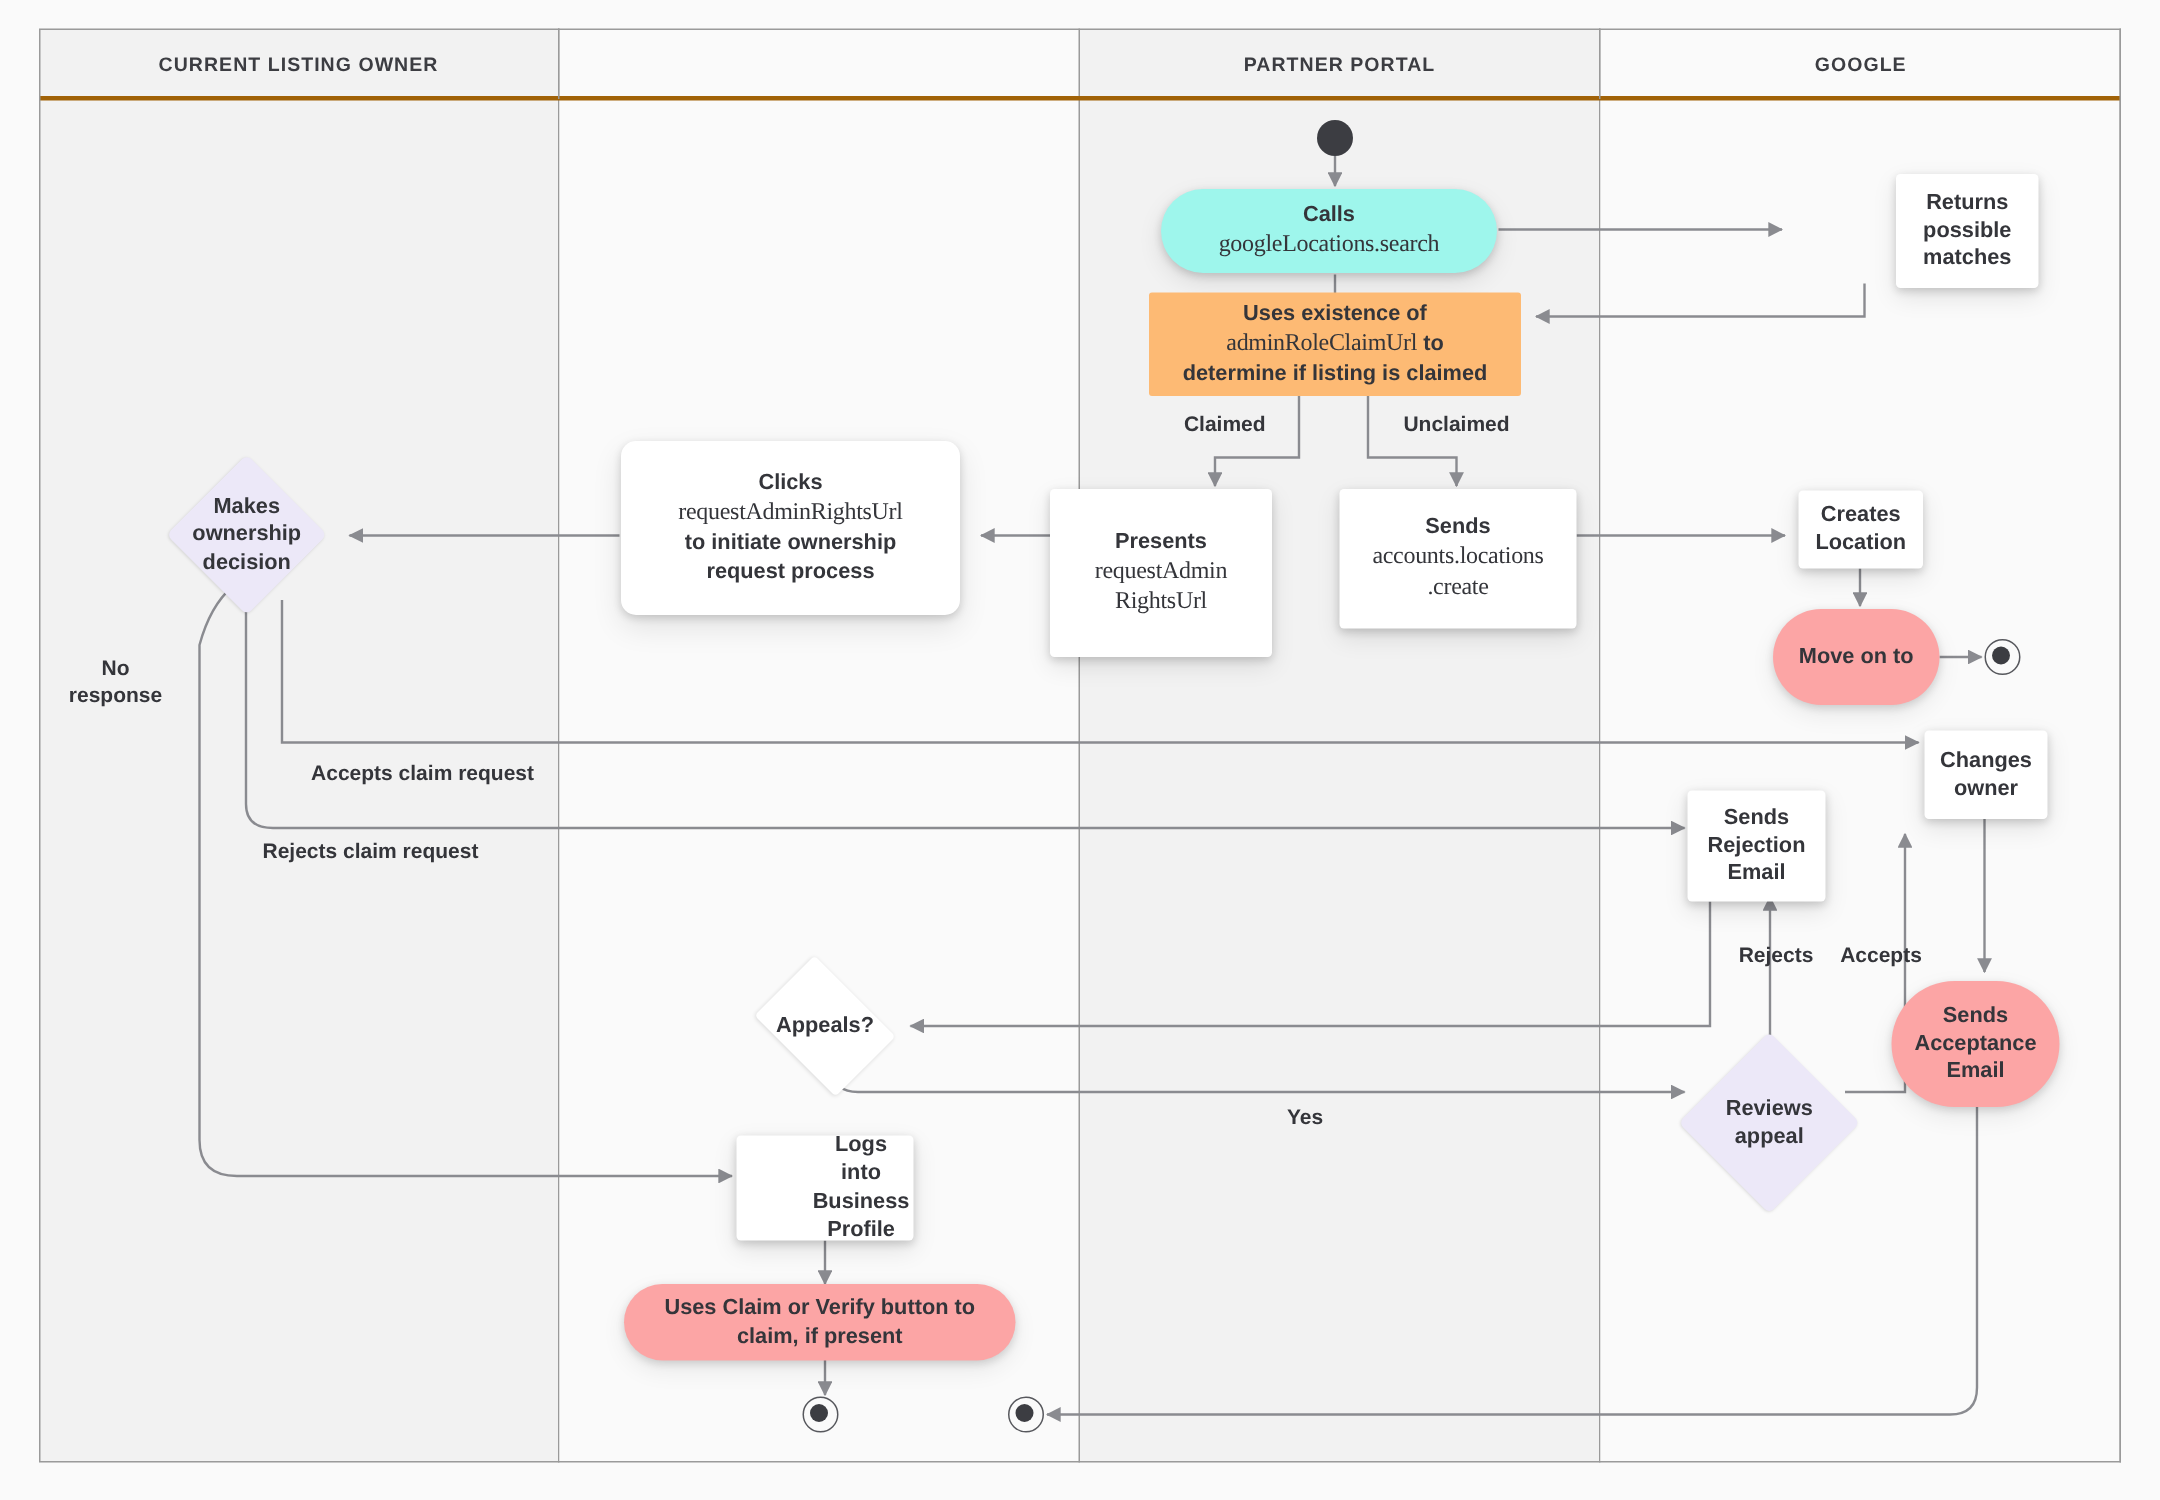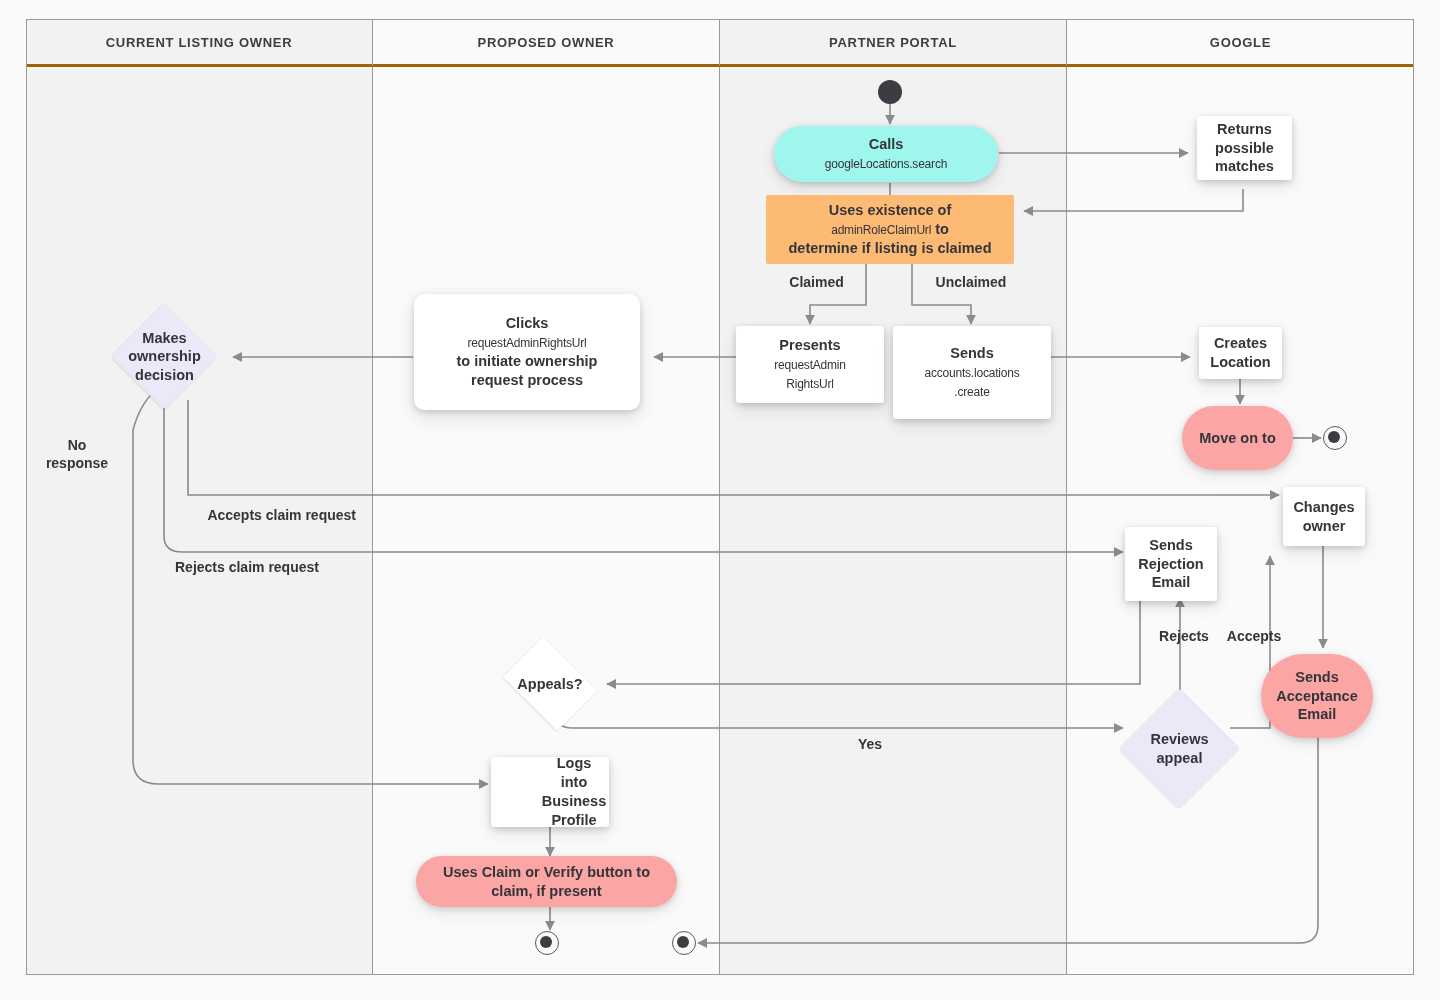--- a/index.html
+++ b/index.html
@@ -84,23 +84,23 @@
     align-items: center;
     justify-content: center;
     text-align: center;
     font-size: 14.5px;
     font-weight: 700;
     line-height: 1.3;
     color: #34353a;
   }
   .node .txt { display: block; width: 100%; padding: 0 6px; }
   .mono {
-    font-family: Liberation Sans, sans-serif;
+    font-family: Liberation Serif, serif;
     font-weight: 400;
-    font-size: 12px;
+    font-size: 16px;
     letter-spacing: -0.2px;
   }
 
   .rect {
     background: #ffffff;
     border-radius: 3px;
     box-shadow: 0 2px 6px rgba(0,0,0,0.16), 0 6px 16px rgba(0,0,0,0.10);
   }
   .rect-round {
     background: #ffffff;
@@ -187,21 +187,20 @@
 <div id="stage">
 
   <div class="lanes">
     <div class="lane lane-shade-a" style="left:0px;width:347px;"></div>
     <div class="lane lane-shade-b" style="left:347px;width:347px;"></div>
     <div class="lane lane-shade-a" style="left:694px;width:347px;"></div>
     <div class="lane lane-shade-b" style="left:1041px;width:347px;"></div>
 
     <div class="lane-header-row">
       <div class="lane-header" style="left:0px;width:347px;border-right:1px solid #9a9a9a;box-sizing:border-box;">CURRENT LISTING OWNER</div>
-      <div class="lane-header" style="left:347px;width:347px;border-right:1px solid #9a9a9a;box-sizing:border-box;">PROPOSED OWNER</div>
       <div class="lane-header" style="left:694px;width:347px;border-right:1px solid #9a9a9a;box-sizing:border-box;">PARTNER PORTAL</div>
       <div class="lane-header" style="left:1041px;width:347px;">GOOGLE</div>
     </div>
 
     <div class="lanes-frame"></div>
   </div>
 
   <svg id="edges" viewBox="0 0 1440 1000">
     <defs>
       <marker id="arw" viewBox="0 0 10 10" refX="9.2" refY="5" markerWidth="6.2" markerHeight="6.2" orient="auto-start-reverse">
@@ -257,35 +256,35 @@
 
   <div class="start-dot" style="left:878px;top:80px;"></div>
 
   <div class="node pill-cyan" style="left:774px;top:126px;width:224px;height:56px;">
     <span class="txt">
       <span>Calls</span><br>
       <span class="mono">googleLocations.search</span>
     </span>
   </div>
 
-  <div class="node rect" style="left:1197px;top:116px;width:95px;height:64px;">
+  <div class="node rect" style="left:1264px;top:116px;width:95px;height:76px;">
     <span class="txt" style="white-space:pre-line;">Returns
 possible
 matches</span>
   </div>
 
   <div class="node box-lav" style="left:766px;top:195px;width:248px;height:69px;">
     <span class="txt">
       <span>Uses existence of</span><br>
       <span class="mono">adminRoleClaimUrl</span><span> to</span><br>
       <span>determine if listing is claimed</span>
     </span>
   </div>
 
-  <div class="node rect" style="left:736px;top:326px;width:148px;height:77px;">
+  <div class="node rect" style="left:700px;top:326px;width:148px;height:112px;">
     <span class="txt">
       <span>Presents</span><br>
       <span class="mono">requestAdmin</span><br>
       <span class="mono">RightsUrl</span>
     </span>
   </div>
 
   <div class="node rect" style="left:893px;top:326px;width:158px;height:93px;">
     <span class="txt">
       <span>Sends</span><br>

